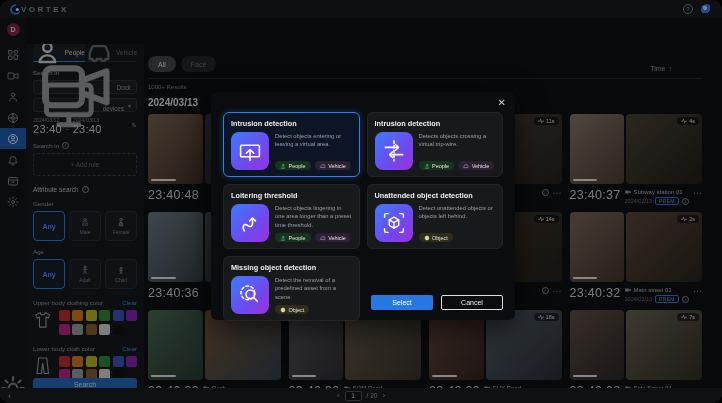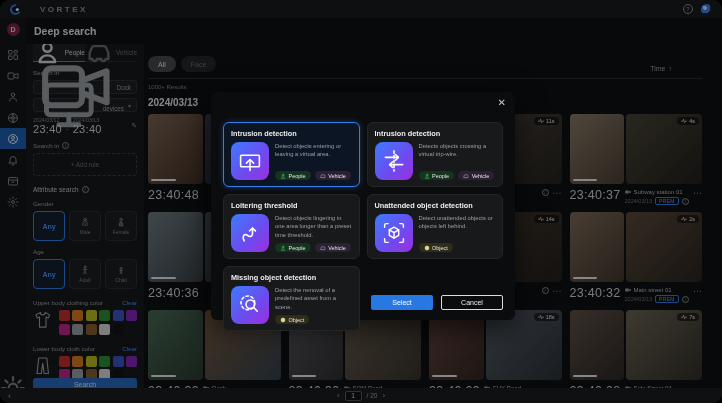--- a/index.html
+++ b/index.html
@@ -1,21 +1,21 @@
 <!DOCTYPE html>
 <html><head>
 <meta charset="utf-8">
 <style>
   * { box-sizing: border-box; margin: 0; padding: 0; }
   html,body { width:722px; height:403px; background:#000; font-family:"Liberation Sans",sans-serif; overflow:hidden; }
   #window { position:absolute; inset:0; background:#0f1113; border-radius:10px; overflow:hidden; }
 
   
   .topbar { position:absolute; top:0; left:0; right:0; height:18px; background:#191b1e; display:flex; align-items:center; padding:0 10px; z-index:5; }
-  .brand { display:flex; align-items:center; gap:19px;text-align:center; }
+  .brand { display:flex; align-items:center; gap:0;text-align:center; }
   .brand-txt { font-size:8px; font-weight:bold; letter-spacing:2.5px; color:#8f969c; }
   .logo { width:11px; height:11px; }
   .topbar-right { margin-left:auto; display:flex; align-items:center; gap:8px; }
   .help { width:10px; height:10px; border:1px solid #8a9096; border-radius:50%; color:#9aa0a6; font-size:6px; display:flex; align-items:center; justify-content:center; }
   .tb-avatar { width:11px; height:11px; border-radius:50%; background:radial-gradient(circle at 35% 35%, #cfe3ff 0 20%, #3b82f6 21% 55%, #142233 56%); }
 
   
   .rail { position:absolute; top:18px; left:0; bottom:0; width:26px; background:#141619; display:flex; flex-direction:column; align-items:center; padding-top:5px; z-index:4; }
   .rail-avatar { width:13px; height:13px; border-radius:50%; background:#7c2746; color:#f0d7de; font-size:7px; font-weight:bold; display:flex; align-items:center; justify-content:center; margin-bottom:8px; }
   .rail-items { display:flex; flex-direction:column; width:100%; }
@@ -95,21 +95,21 @@
   .pg-collapse { margin-left:8px; color:#9aa0a6; font-size:9px; }
   .pager { position:absolute; left:0; right:0; display:flex; align-items:center; justify-content:center; gap:5px; font-size:6.5px; color:#9aa0a6; }
   .pg-box { width:17px; height:10px; border:1px solid #53585e; border-radius:2px; color:#d8d8d8; display:flex; align-items:center; justify-content:center; background:#111316; }
   .pg-chev { font-size:8px; color:#9aa0a6; }
 
   
   .overlay { position:absolute; inset:0; background:rgba(0,0,0,0.42); z-index:40; }
   .modal { position:absolute; left:211px; top:92px; width:304px; height:228px; background:#0b0c0d; border-radius:6px; z-index:50; padding:10px 12px; box-shadow:0 8px 30px rgba(0,0,0,0.7); }
   .m-title { font-size:9px; font-weight:bold; color:#f0f0f0; }
   .m-close { position:absolute; top:5px; right:9px; color:#c8c8c8; font-size:10px; }
-  .m-grid { display:grid; grid-template-columns:1fr 1fr; gap:7px; margin-top:20px; }
+  .m-grid { display:grid; grid-template-columns:1fr 1fr; gap:7px; margin-top:10px; }
   .m-card { background:#18191b; border:1px solid #232527; border-radius:6px; padding:6px 7px; }
   .m-card.sel { background:#0c1523; border:1.5px solid #2f80ed; box-shadow:0 0 6px rgba(47,128,237,0.35); }
   .m-card-title { font-size:7.3px; font-weight:bold; color:#ededed; }
   .m-body { display:flex; gap:6px; margin-top:4px; }
   .m-icon { width:38px; height:38px; flex:none; border-radius:8px; background:linear-gradient(135deg,#3d7bfd 0%,#6a4df0 55%,#9b2fe0 100%); display:flex; align-items:center; justify-content:center; color:#fff; }
   .m-icon svg { width:26px; height:26px; }
   .m-right { flex:1; min-width:0; display:flex; flex-direction:column; }
   .m-desc { font-size:5.8px; line-height:1.45; color:#9aa0a6; }
   .m-tags { display:flex; gap:4px; margin-top:auto; padding-top:3px; }
   .tag { display:flex; align-items:center; gap:2.5px; border-radius:7px; padding:1.5px 5px; font-size:5.5px; color:#e4e4e4; }
@@ -216,23 +216,20 @@
         </div>
       </div>
     <div class="rail-foot">
         <svg viewBox="0 0 24 24" fill="none" stroke="currentColor" stroke-width="2" stroke-linecap="round" stroke-linejoin="round" style="width:100%;height:100%;display:block">
           <circle cx="12" cy="12" r="4"></circle>
           <path d="M12 2v3M12 19v3M2 12h3M19 12h3M5 5l2 2M17 17l2 2M19 5l-2 2M7 17l-2 2"></path>
         </svg>
       </div>
   </div>
 
-  <div class="titlebar">
-    <span class="page-title">Deep search</span>
-  </div>
 
   <div class="panel">
     <div class="tabs">
       <button class="tab">
         <span>
             <svg viewBox="0 0 24 24" fill="none" stroke="currentColor" stroke-width="2" stroke-linecap="round" stroke-linejoin="round" style="width:100%;height:100%;display:block">
               <circle cx="12" cy="8" r="3.5"></circle>
               <path d="M5.5 20c.7-3.7 3.3-5.5 6.5-5.5s5.8 1.8 6.5 5.5z"></path>
             </svg>
           </span>

